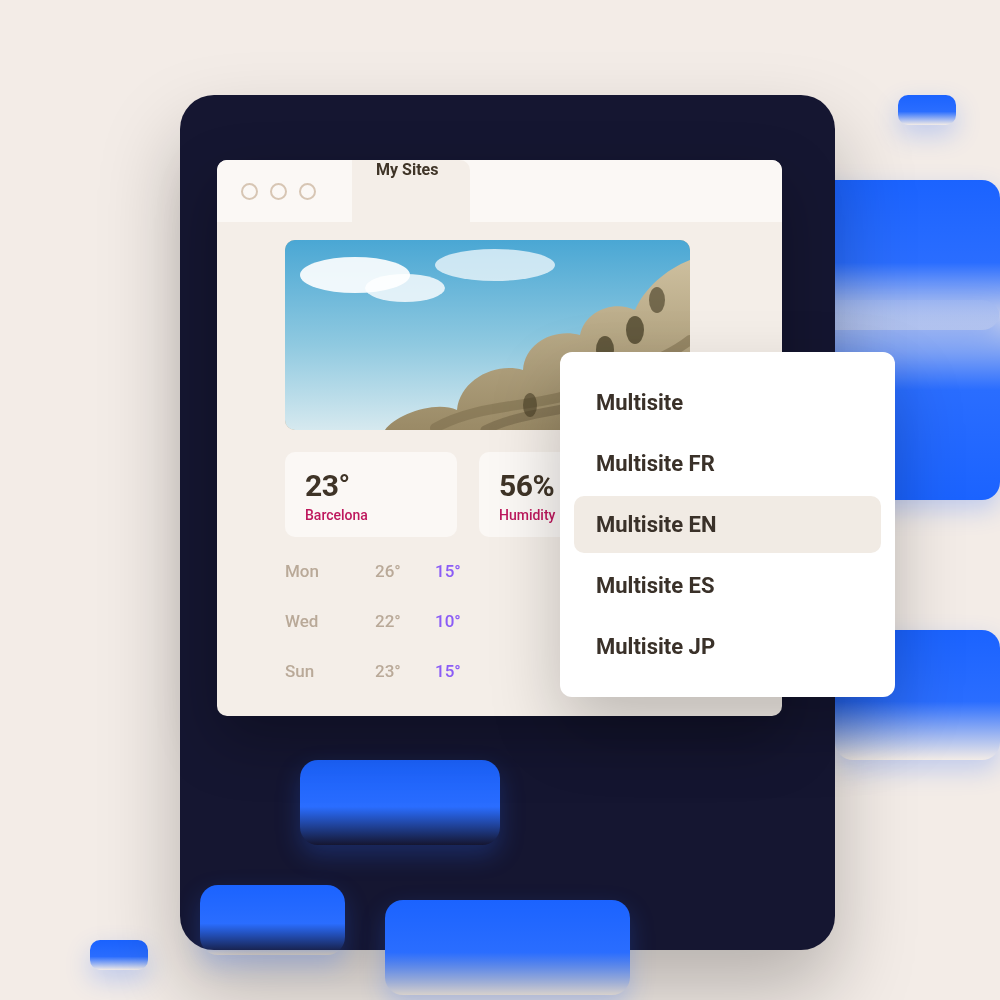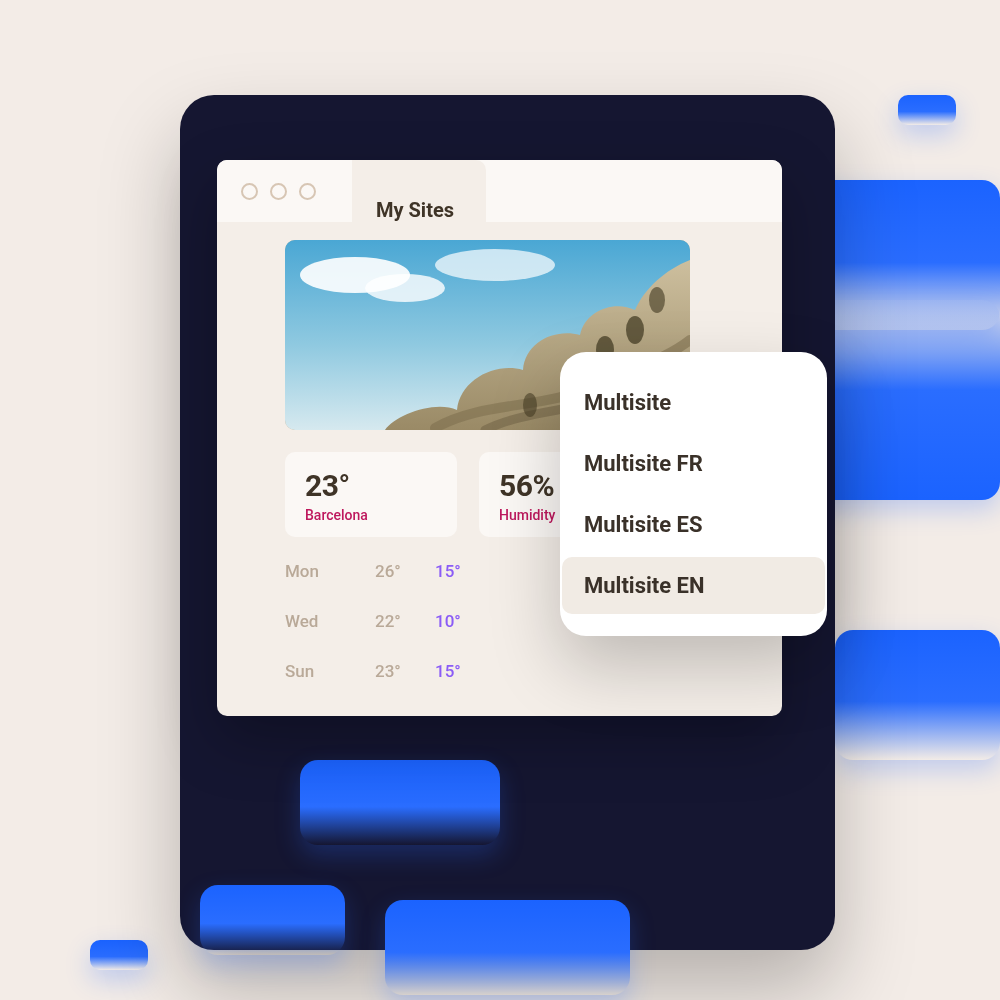--- a/index.html
+++ b/index.html
@@ -59,26 +59,26 @@
     width: 135px;
   }
   .dot {
     width: 17px; height: 17px;
     border: 2px solid #d7c6b4;
     border-radius: 50%;
   }
   .tab {
     height: 62px;
     display: flex;
-    align-items: flex-end;
+    align-items: flex-start;
     padding: 0 32px 0 24px;
     background: #f4eee8;
     color: #3f3427;
     font-weight: 700;
-    font-size: 20px;
+    font-size: 16px;
     border-top-right-radius: 10px;
   }
 
   .content { padding: 18px 40px 0 68px; }
 
   .hero {
     width: 405px;
     height: 190px;
     border-radius: 10px;
     overflow: hidden;
@@ -126,25 +126,25 @@
   }
   .frow .day { }
   .frow .hi { color: #b9a998; }
   .frow .lo { color: #8b5cf6; }
 
   
   .popover {
     position: absolute;
     left: 560px;
     top: 352px;
-    width: 267px;
+    width: 335px;
     background: #ffffff;
-    border-radius: 26px;
+    border-radius: 12px;
     box-shadow: 0 30px 70px rgba(0,0,0,0.22);
-    padding: 22px 2px;
+    padding: 22px 14px;
     display: flex;
     flex-direction: column;
     gap: 4px;
   }
   .popover .item {
     padding: 16px 22px;
     font-size: 22px;
     font-weight: 700;
     color: #3a3129;
     border-radius: 10px;
@@ -246,15 +246,16 @@
         <span class="hi">23°</span>
         <span class="lo">15°</span>
       </div>
     </div>
   </div>
 </div>
 
 <div class="popover">
   <div class="item"><span>Multisite</span></div>
   <div class="item"><span>Multisite FR</span></div>
+  <div class="item selected"><span>Multisite EN</span></div>
   <div class="item"><span>Multisite ES</span></div>
-  <div class="item selected"><span>Multisite EN</span></div>
+  <div class="item"><span>Multisite JP</span></div>
 </div>
 
 </body></html>

